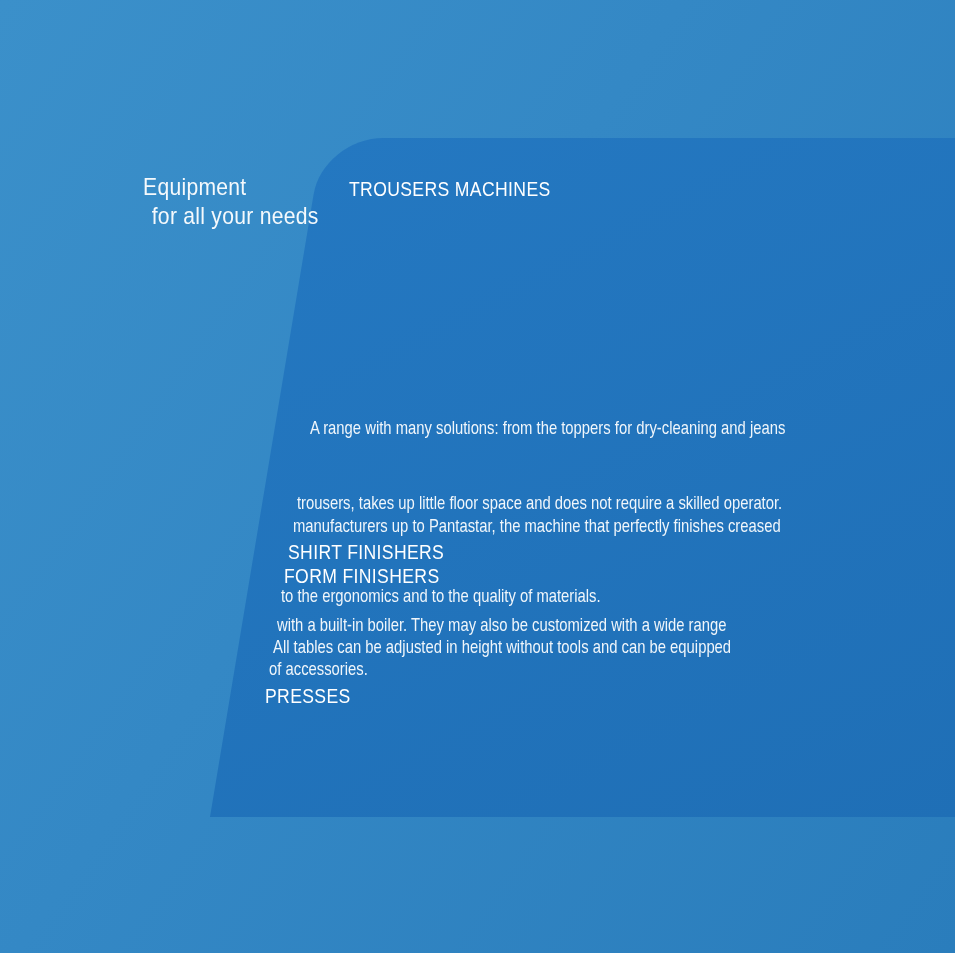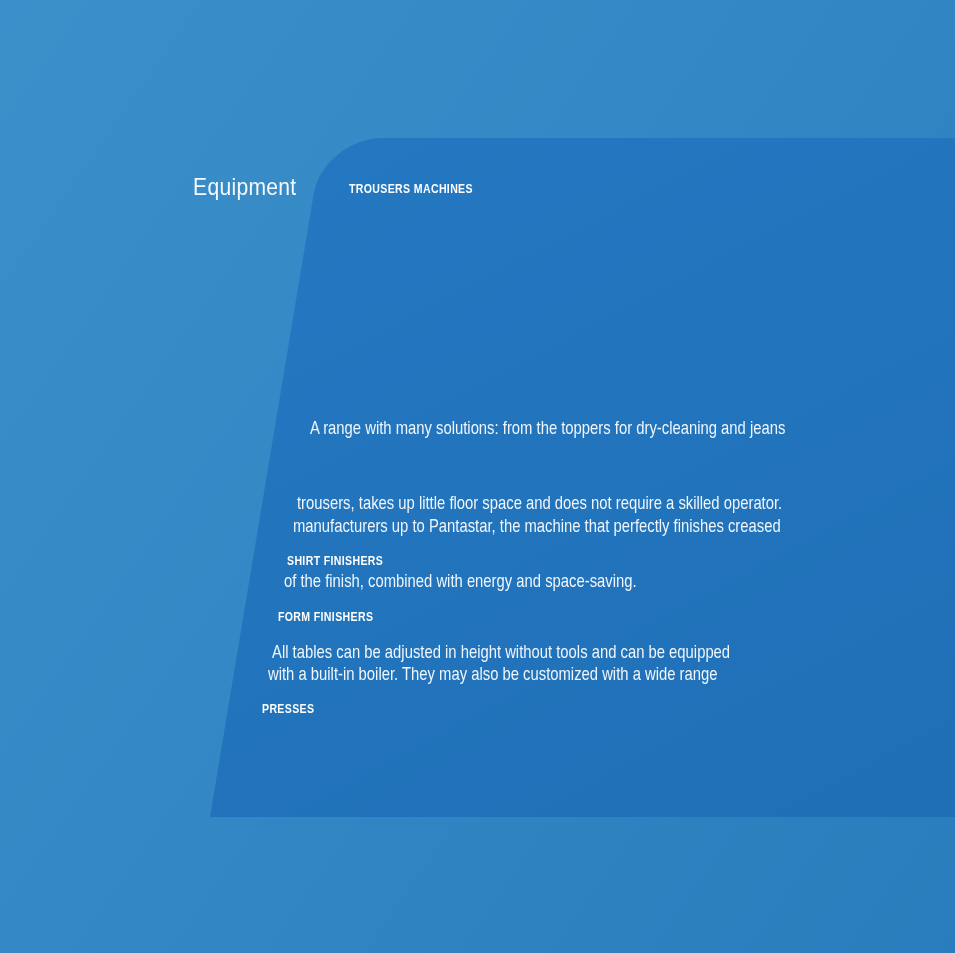--- a/index.html
+++ b/index.html
@@ -32,21 +32,21 @@
     background: linear-gradient(150deg, var(--panel-a) 0%, var(--panel-b) 100%);
     transform: skewX(-9.45deg);
     transform-origin: 0 0;
     border-top-left-radius: 60px 56px;
   }
 
   
   .page-title {
     position: absolute;
     top: 172px;
-    right: 659px;
+    right: 636px;
     text-align: left;
     color: rgba(255,255,255,0.95);
     font-size: 24px;
     line-height: 29px;
     font-weight: 400;
     letter-spacing: 0.3px;
     white-space: nowrap;
     text-decoration: underline;
   }
   .page-title .tline { display: block; }
@@ -65,25 +65,25 @@
     width: 710px;
     color: var(--text-white);
   }
   .slant-spacer {
     float: left;
     width: 140px;
     height: 600px;
     shape-outside: polygon(0 0, 140px 0, 40px 100%, 0 100%);
     shape-margin: 0;
   }
-  .sec + .sec { margin-top: 15px; }
+  .sec + .sec { margin-top: 6px; }
   .sec-title {
     line-height: 18px;
-    font-size: 12px;
-    font-weight: bold;
+    font-size: 20px;
+    font-weight: normal;
     letter-spacing: 0.4px;
   }
   .sec-title span {
     display: inline-block;
     transform: scaleX(0.88);
     transform-origin: 0 50%;
     white-space: pre;
     color: var(--text-white);
   }
   .sec-line {
@@ -99,44 +99,46 @@
     color: var(--text-soft);
   }
 </style>
 </head>
 <body>
 
 <div class="panel-shape"></div>
 
 <div class="page-title">
   <span class="tline"><span>Equipment</span></span>
+  <span class="tline"><span>for all your needs</span></span>
 </div>
 
 <div class="sections">
   <div class="slant-spacer"></div>
 
   <section class="sec">
     <div class="sec-title"><span>TROUSERS MACHINES</span></div>
     <div class="sec-line"><span>A range with many solutions: from the toppers for dry-cleaning and jeans</span></div>
     <div class="sec-line"><span>trousers, takes up little floor space and does not require a skilled operator.</span></div>
     <div class="sec-line"><span>manufacturers up to Pantastar, the machine that perfectly finishes creased</span></div>
   </section>
 
   <section class="sec">
     <div class="sec-title"><span>SHIRT FINISHERS</span></div>
-    <div class="sec-line"><span>of the finish, combined with energy and space-saving.</span></div>
   </section>
 
   <section class="sec">
     <div class="sec-title"><span>FORM FINISHERS</span></div>
+    <div class="sec-line"><span>to the ergonomics and to the quality of materials.</span></div>
   </section>
 
   <section class="sec">
+    <div class="sec-line"><span>with a built-in boiler. They may also be customized with a wide range</span></div>
     <div class="sec-line"><span>All tables can be adjusted in height without tools and can be equipped</span></div>
-    <div class="sec-line"><span>with a built-in boiler. They may also be customized with a wide range</span></div>
+    <div class="sec-line"><span>of accessories.</span></div>
   </section>
 
   <section class="sec">
     <div class="sec-title"><span>PRESSES</span></div>
 
   </section>
 
 </div>
 
 </body></html>

